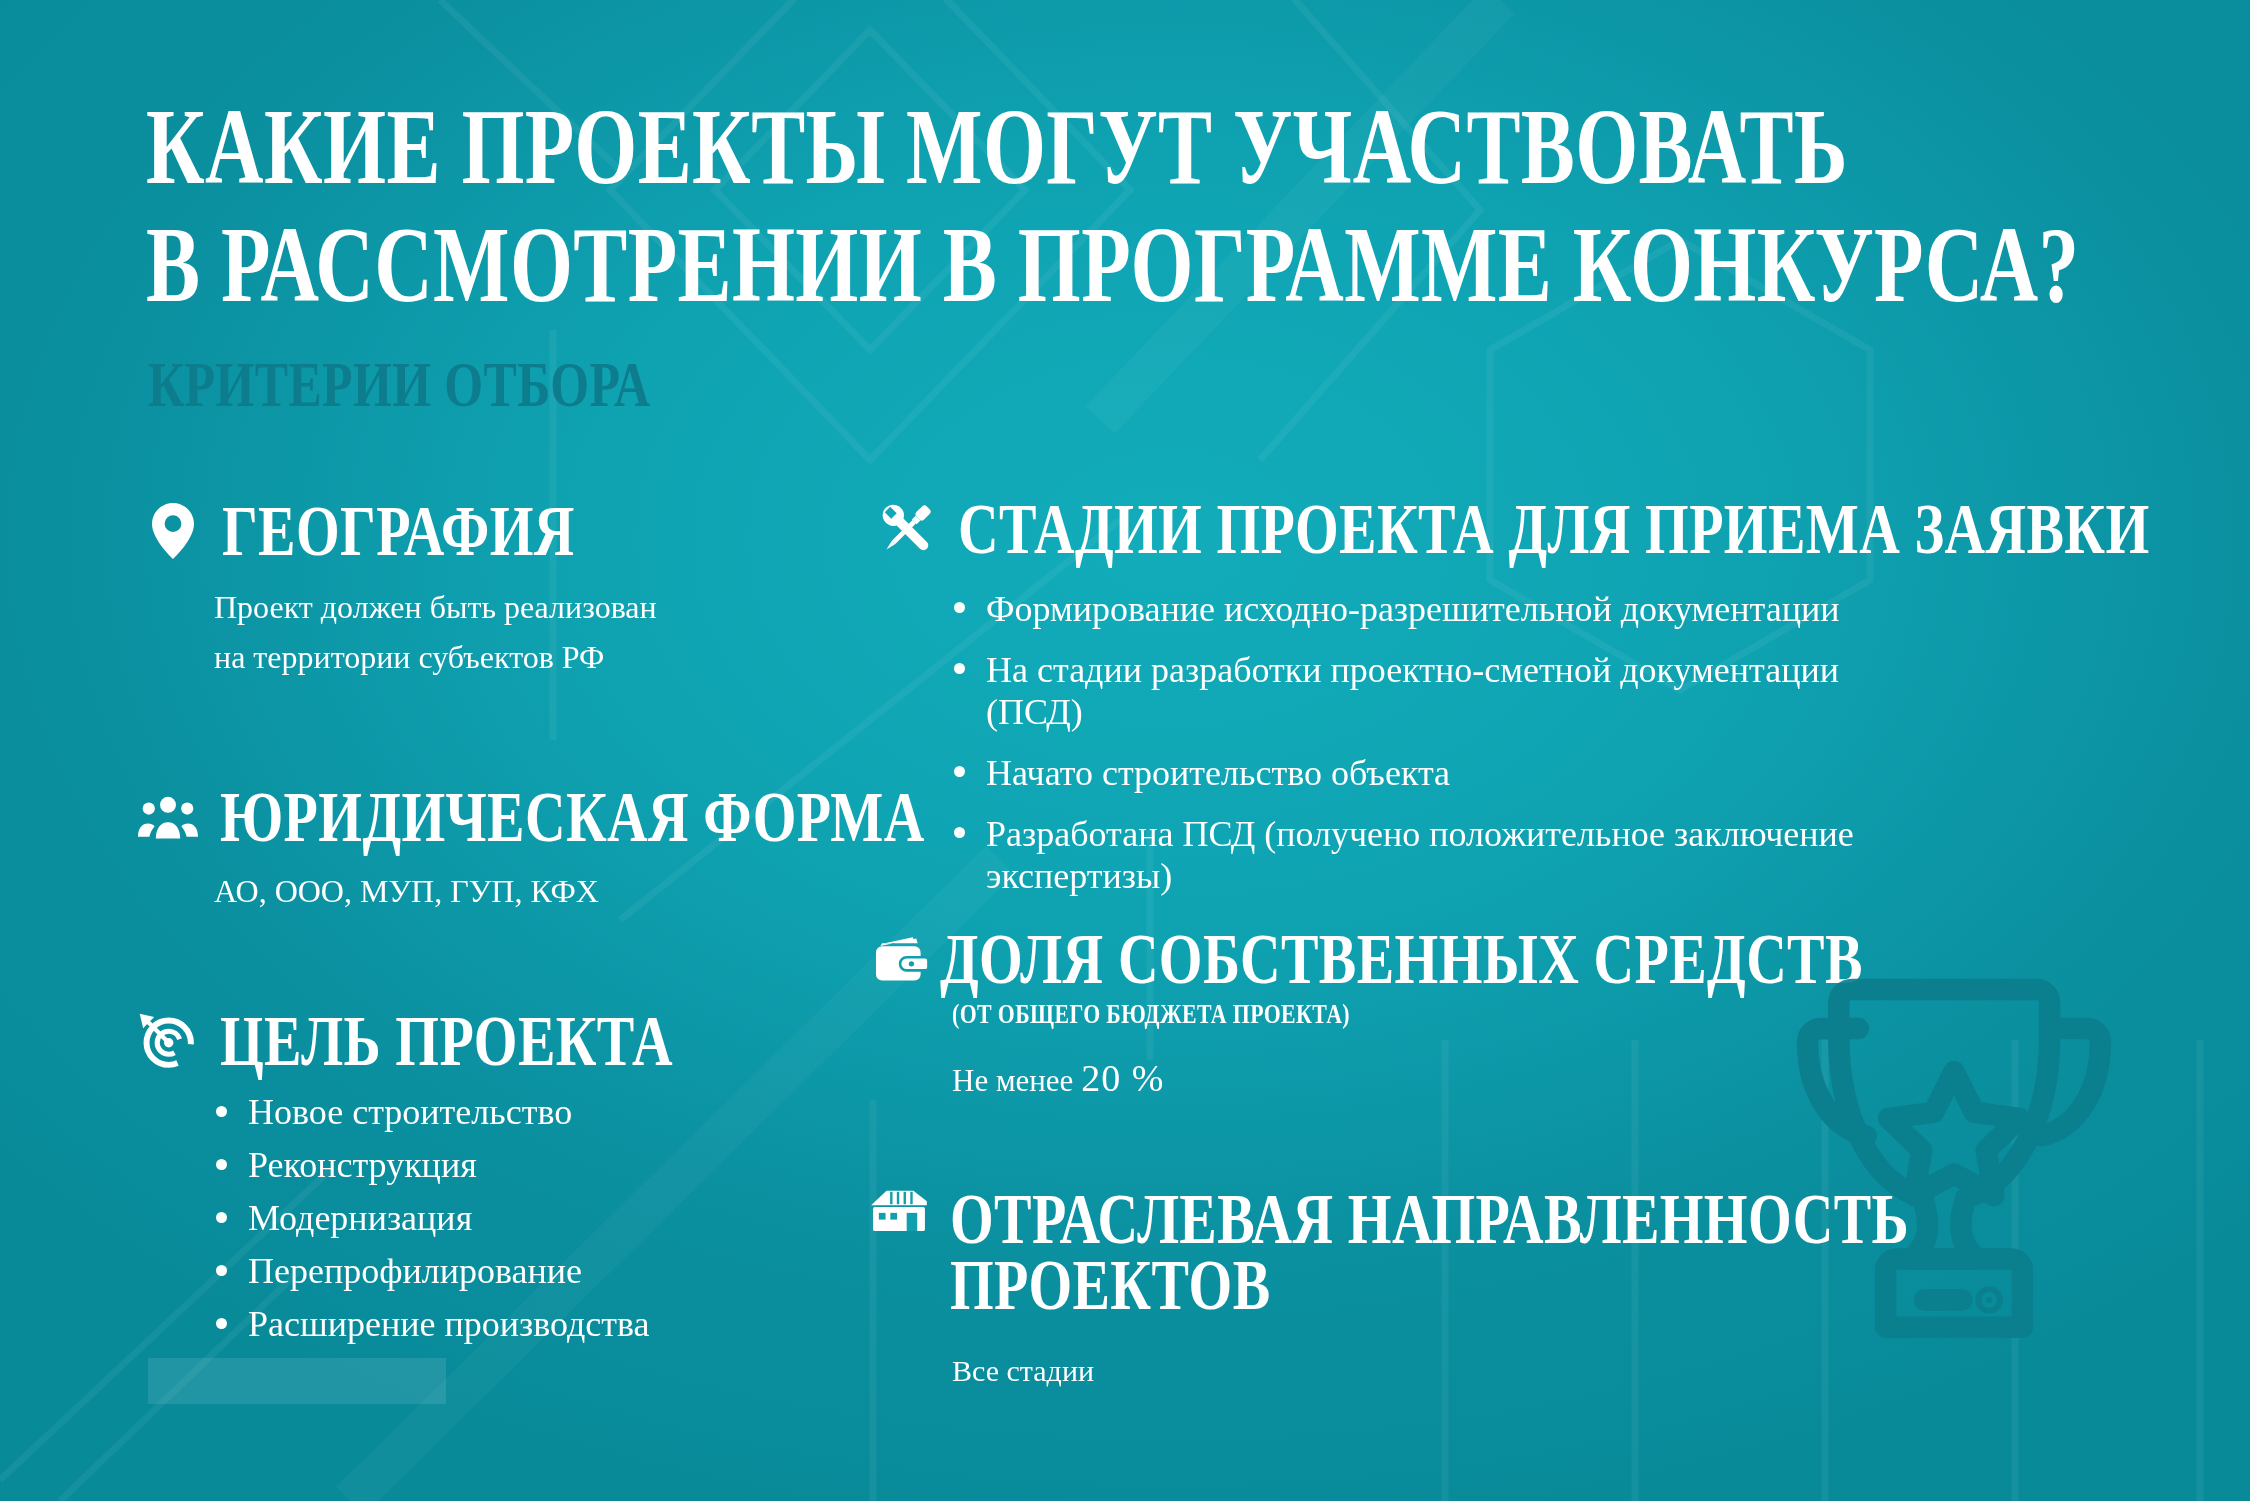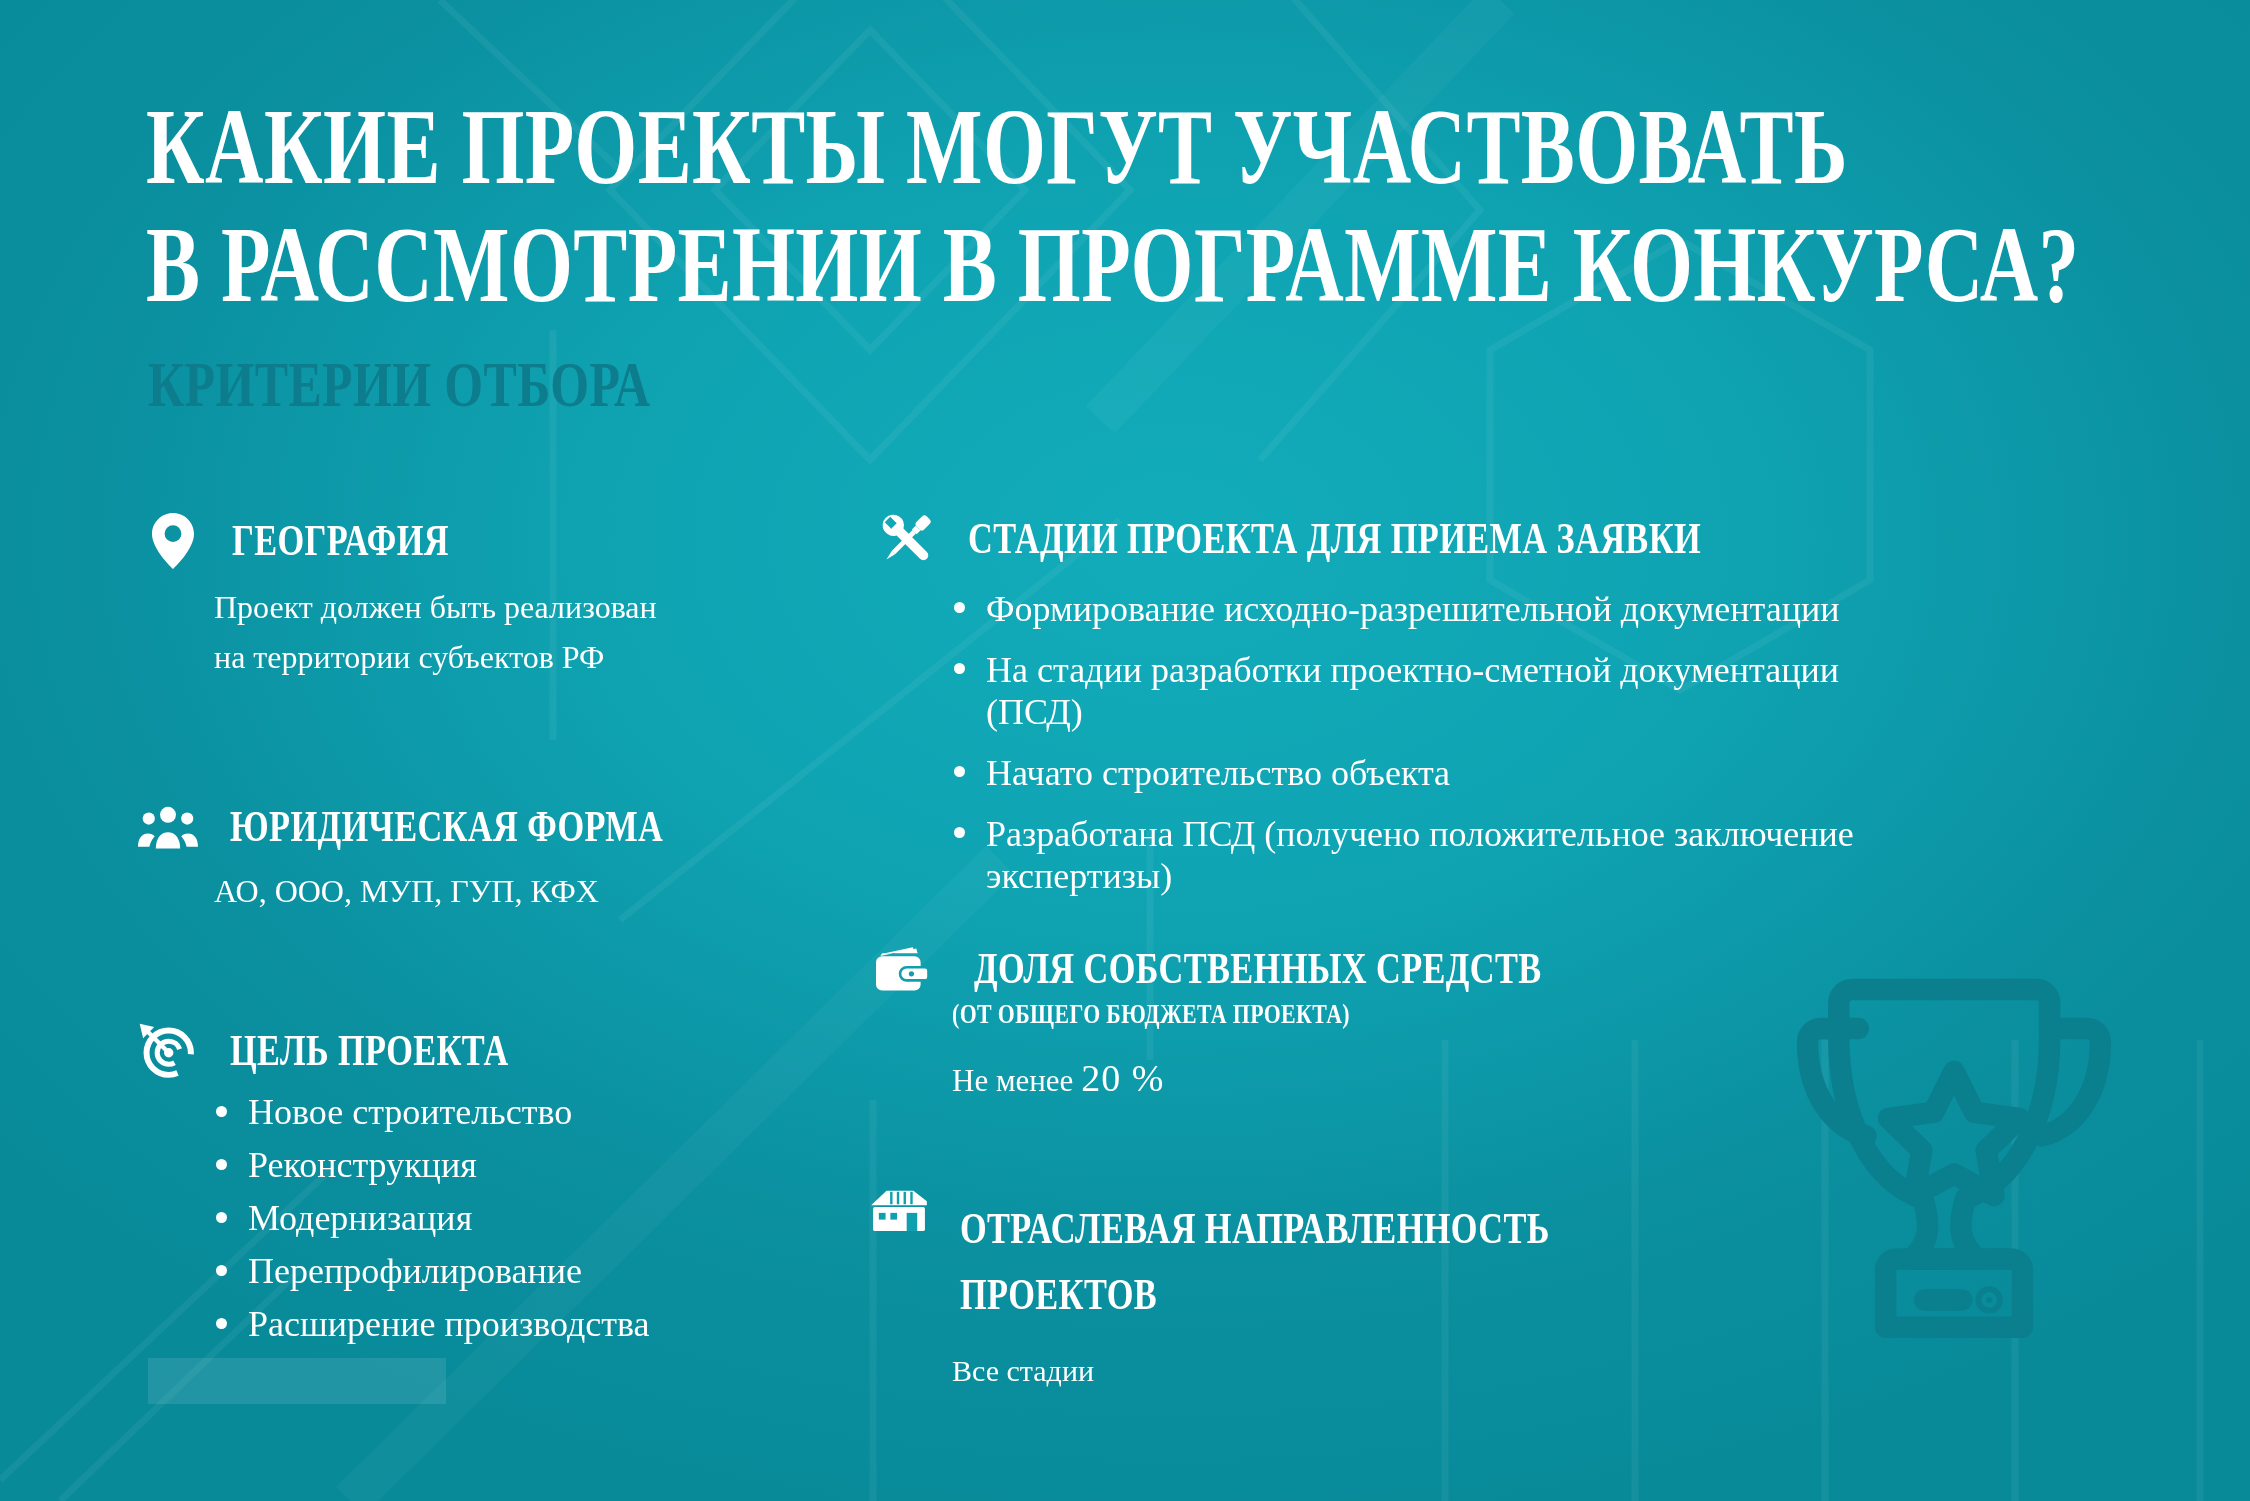--- a/index.html
+++ b/index.html
@@ -19,21 +19,21 @@
   
   .cond { display:inline-block; transform:scaleX(.78); transform-origin:0 50%;
           white-space:nowrap; font-weight:700; letter-spacing:.5px; }
 
   .title { position:absolute; left:146px; top:88px; line-height:118px; font-size:108px; }
   .title .cond { transform:scaleX(.75); }
   .subtitle { position:absolute; left:148px; top:352px; font-size:64px; line-height:66px;
               color:var(--c-subtitle_text,#0d7c8c); }
 
   .sec-head { position:absolute; display:flex; align-items:center; }
-  .sec-head h2 { margin:14px; font-size:44px; line-height:62px; }
+  .sec-head h2 { margin:4px; font-size:72px; line-height:62px; }
   .sec-head .icn { flex:0 0 auto; }
 
   .body-text { position:absolute; font-size:32px; line-height:50px; font-weight:400; }
   .small-note { font-size:30px; }
 
   ul.blist { position:absolute; list-style:none; margin:0; padding:0; font-size:36px; }
   ul.blist li { position:relative; padding-left:34px; }
   ul.blist li .dot { position:absolute; left:2px; top:14px; width:11px; height:11px;
                      border-radius:50%; background:#fff; }
   ul.goal-list li { line-height:40px; margin-bottom:13px; }
@@ -160,21 +160,21 @@
     </span>
     <h2><span class="cond">СТАДИИ ПРОЕКТА ДЛЯ ПРИЕМА ЗАЯВКИ</span></h2>
   </div>
   <ul class="blist stage-list" style="left:952px; top:588px;">
     <li><span class="dot"></span><span>Формирование исходно-разрешительной документации</span></li>
     <li><span class="dot"></span><span>На стадии разработки проектно-сметной документации (ПСД)</span></li>
     <li><span class="dot"></span><span>Начато строительство объекта</span></li>
     <li><span class="dot"></span><span>Разработана ПСД (получено положительное заключение экспертизы)</span></li>
   </ul>
 
-  <div class="sec-head" style="left:876px; top:924px; gap:28px;">
+  <div class="sec-head" style="left:876px; top:924px; gap:4px;">
     <span class="icn">
       <svg viewBox="0 0 64 54" width="56" height="48">
         <g fill="#fff">
           <path d="M10 9 42 2l2.2 6.2z"></path>
           <path d="M5 12 46 3.5l1.6 5.5H7z"></path>
           <rect x="0" y="12.5" width="51" height="39" rx="7"></rect>
           <path d="M35 25h21a4 4 0 0 1 4 4v7a4 4 0 0 1-4 4H35a7.5 7.5 0 0 1 0-15z" stroke="#0f9fae" stroke-width="3"></path>
           <circle cx="40.5" cy="32.5" r="3" fill="#0f9fae"></circle>
         </g>
       </svg>

